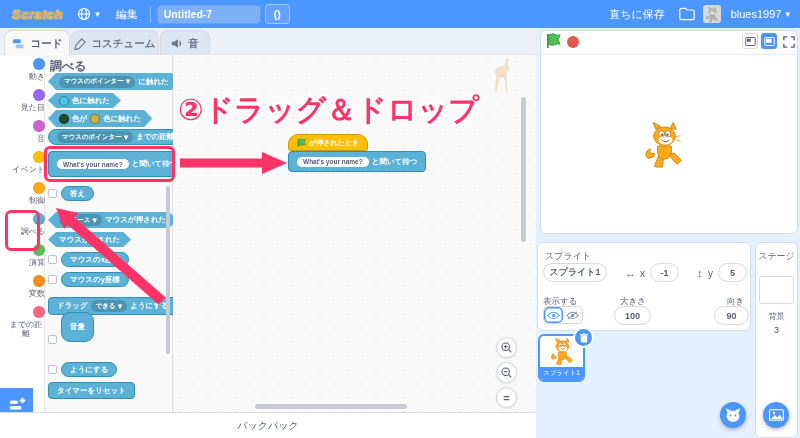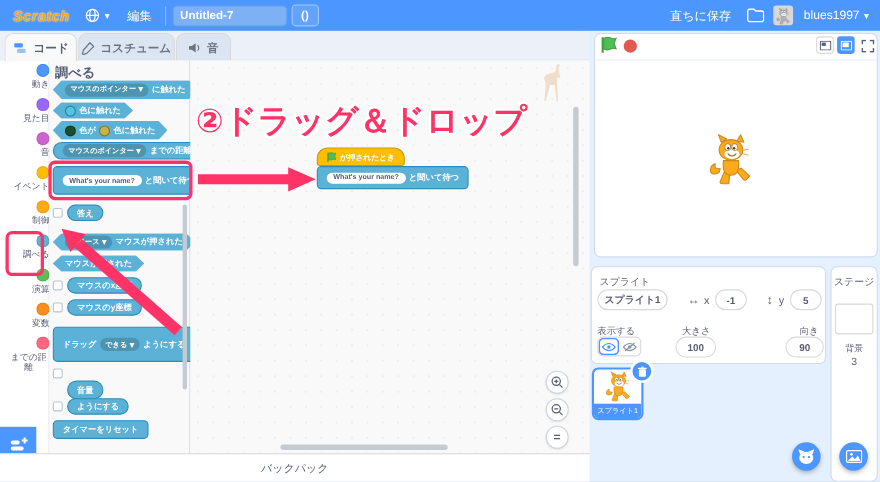--- a/index.html
+++ b/index.html
@@ -269,30 +269,30 @@
       <span>マウスが押された</span>
     </div>
   <span class="chk" style="left:48px;top:255px"></span>
   <div class="blk oval" style="left:61px;top:252px;height:15px">
       <span>マウスのx座標</span>
     </div>
   <span class="chk" style="left:48px;top:275px"></span>
   <div class="blk oval" style="left:61px;top:272px;height:15px">
       <span>マウスのy座標</span>
     </div>
-  <div class="blk stack" style="left:48px;top:297px;height:32px">
+  <div class="blk stack" style="left:48px;top:297px;height:18px">
     <span>ドラッグ</span>
     <span class="dd">
         <span>できる</span>
         <span class="caret">▾</span>
       </span>
     <span>ようにする</span>
   </div>
   <span class="chk" style="left:48px;top:335px"></span>
-  <div class="blk oval" style="left:61px;top:346px;height:17px">
+  <div class="blk oval" style="left:61px;top:312px;height:30px">
       <span>音量</span>
     </div>
   <span class="chk" style="left:48px;top:365px"></span>
   <div class="blk oval" style="left:61px;top:362px;height:15px">
       <span>ようにする</span>
     </div>
   <div class="blk stack" style="left:48px;top:382px;height:17px">
       <span>タイマーをリセット</span>
     </div>
   <div class="sbar" style="left:166px;top:186px;width:4px;height:168px"></div>

